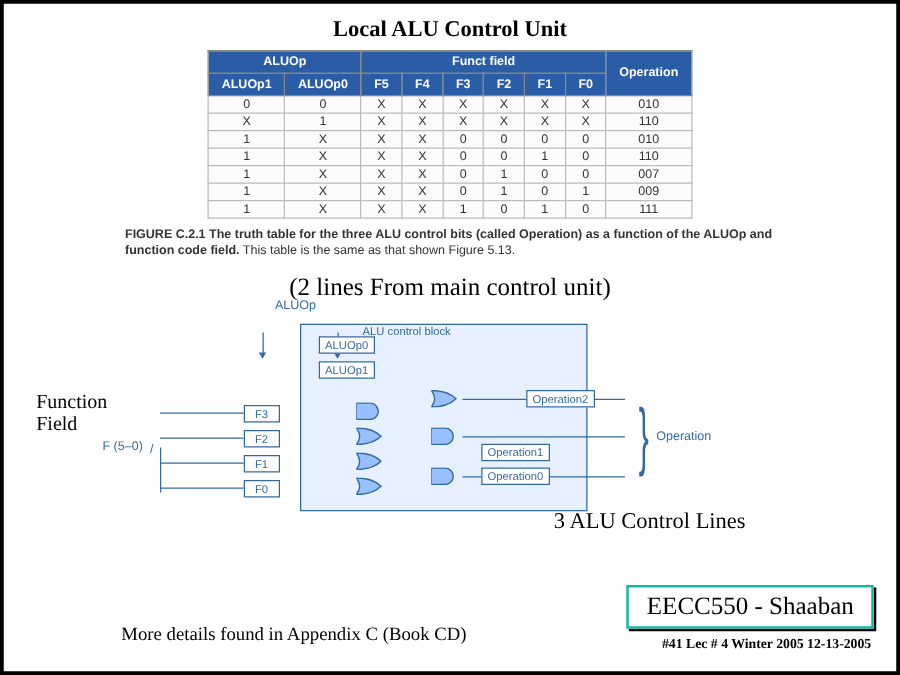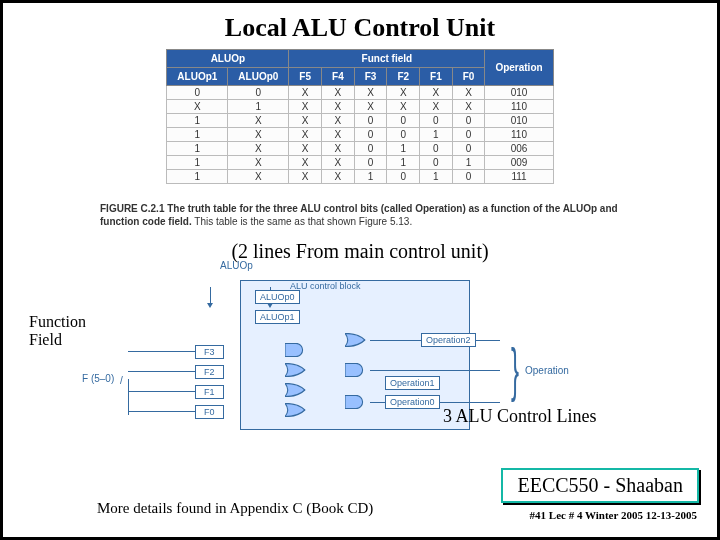--- a/index.html
+++ b/index.html
@@ -7,21 +7,21 @@
     width: 720px;
     height: 540px;
     border: 3px solid #000;
     background: #fff;
     font-family: "Times New Roman", serif;
     position: relative;
     overflow: hidden;
   }
   .title {
     text-align: center;
-    font-size: 26px;
+    font-size: 18px;
     font-weight: bold;
     padding: 10px 0 6px 0;
   }
   .truth-table {
     border-collapse: collapse;
     margin: 0 auto;
     font-family: Arial, sans-serif;
     font-size: 10px;
   }
   .truth-table th {
@@ -39,21 +39,21 @@
     text-align: center;
     padding: 1px 10px;
     color: #333;
     background: #fcfcfc;
   }
   .caption {
     font-family: Arial, sans-serif;
     font-size: 10px;
     color: #333;
     width: 520px;
-    margin: 18px auto 0 auto;
+    margin: 6px auto 0 auto;
     line-height: 1.3;
   }
   .caption .bold { font-weight: bold; }
   .ann-from-main {
     text-align: center;
     font-size: 20px;
     margin: 12px 0 2px 0;
   }
   .circuit-wrap {
     position: relative;
@@ -224,21 +224,21 @@
       </tr>
       <tr>
         <td>1</td>
         <td>X</td>
         <td>X</td>
         <td>X</td>
         <td>0</td>
         <td>1</td>
         <td>0</td>
         <td>0</td>
-        <td>006</td>
+        <td>007</td>
       </tr>
       <tr>
         <td>1</td>
         <td>X</td>
         <td>X</td>
         <td>X</td>
         <td>0</td>
         <td>1</td>
         <td>0</td>
         <td>1</td>

